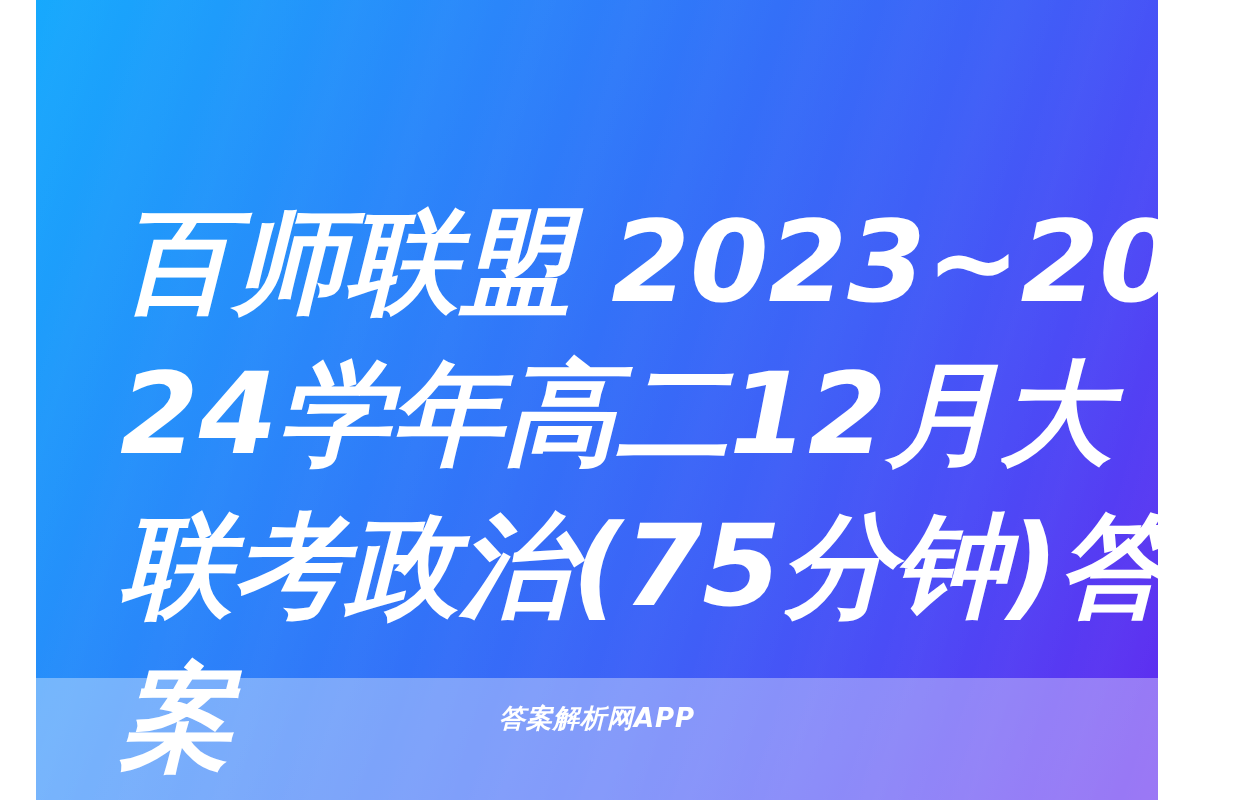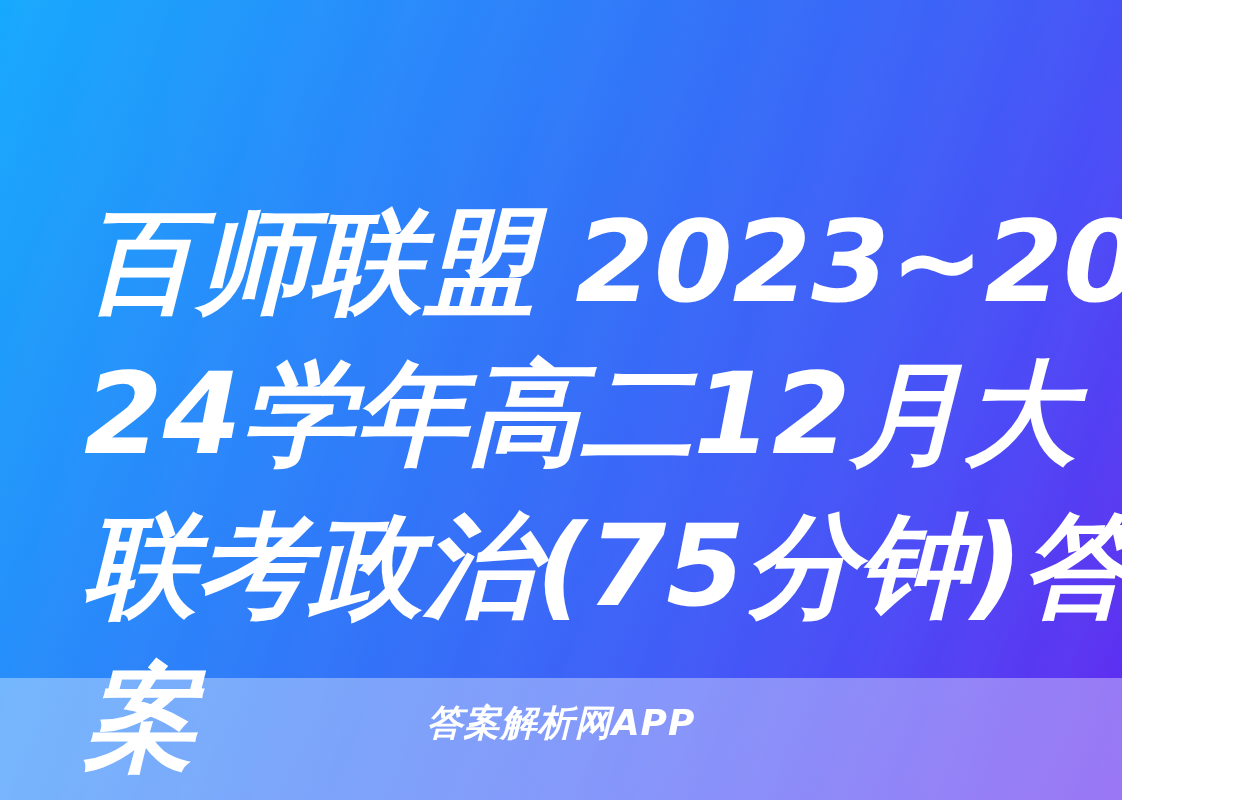--- a/index.html
+++ b/index.html
@@ -21,20 +21,21 @@
     background:
       linear-gradient(118deg,
         #16a9fd 0%,
         #1e9cfb 12%,
         #2a86fa 30%,
         #3370f8 48%,
         #3f5ff7 64%,
         #4b4bf6 78%,
         #5838f2 90%,
         #6129ef 100%);
+    margin-left: 36px;
   }
 
   
   #sheen {
     position: absolute;
     inset: 0;
     background:
       repeating-linear-gradient(106deg,
         rgba(255,255,255,0.000) 0px,
         rgba(255,255,255,0.016) 38px,
@@ -73,21 +74,21 @@
     background: rgba(255, 255, 255, 0.36);
     display: flex;
     align-items: flex-start;
     justify-content: center;
   }
 
   #watermark {
     margin-top: 27px;
     color: #ffffff;
     font-family: "DejaVu Sans", "Liberation Sans", sans-serif;
-    font-size: 36px;
+    font-size: 26px;
     font-weight: 700;
     font-style: italic;
     letter-spacing: 1px;
     line-height: 1;
     white-space: nowrap;
   }
 </style>
 </head>
 <body>
 

